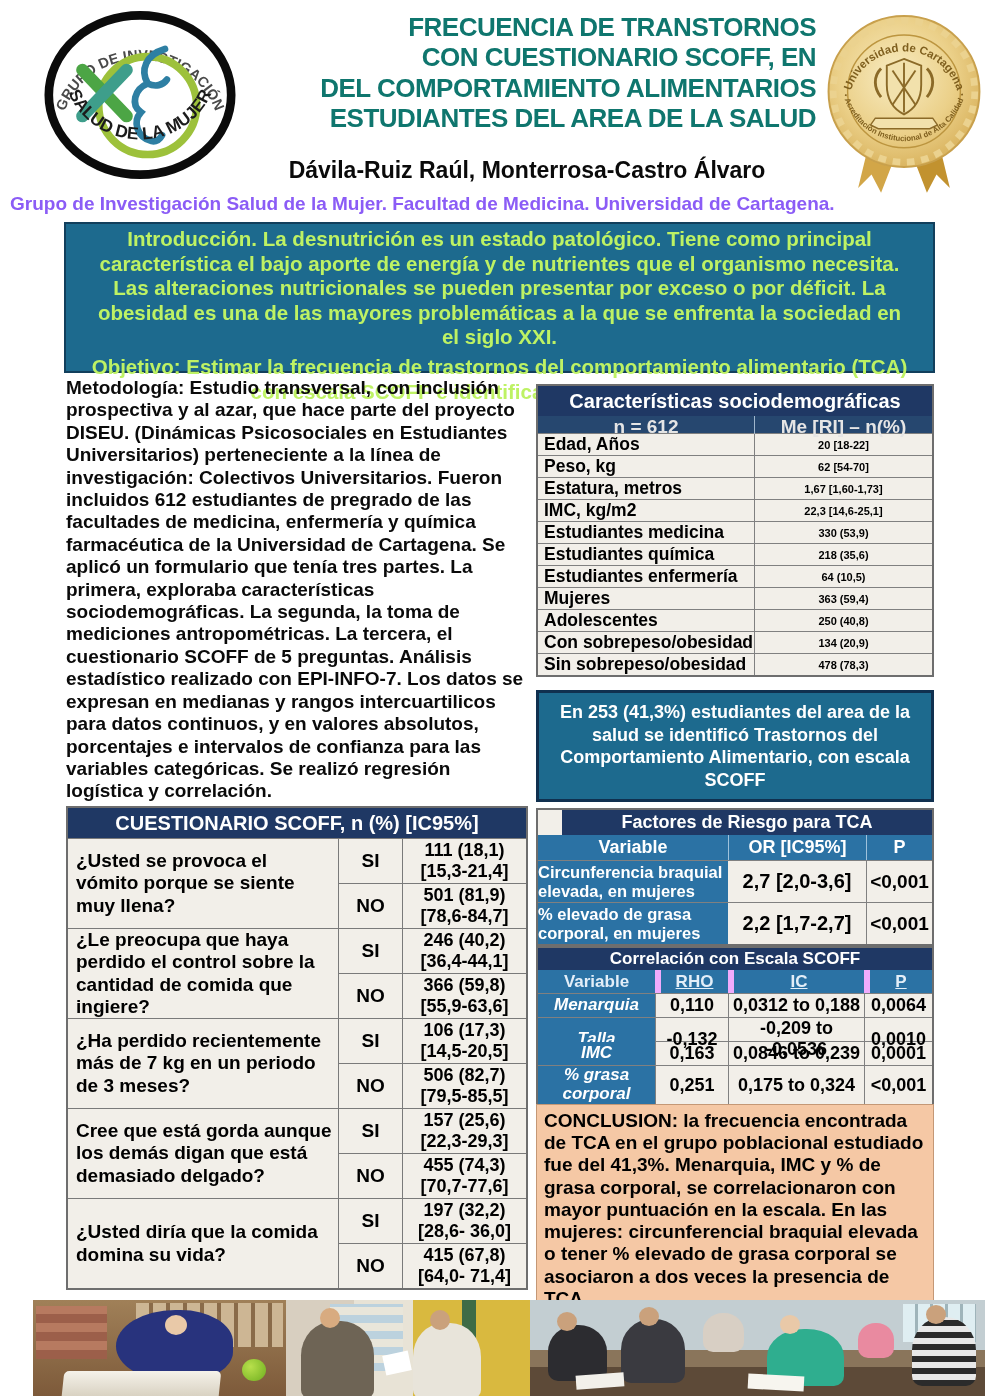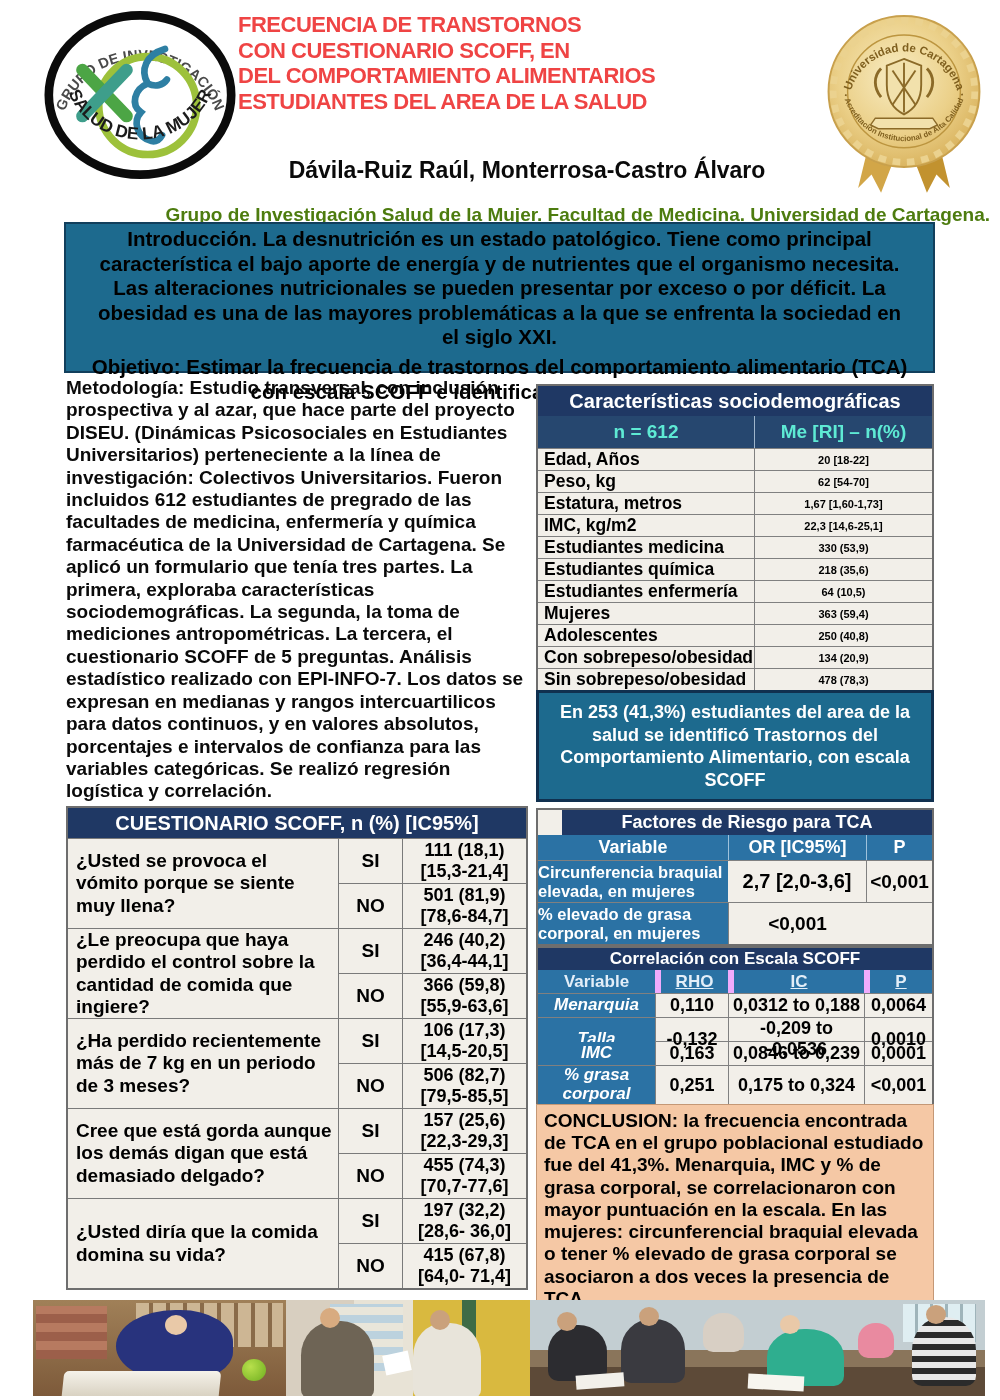--- a/index.html
+++ b/index.html
@@ -5,29 +5,29 @@
   html,body{margin:0;padding:0;background:#fff;}
   #poster{
     position:relative;width:1000px;height:1400px;background:#ffffff;
     font-family:"Liberation Sans",sans-serif;font-weight:700;color:#000;
     overflow:hidden;
   }
   .abs{position:absolute;}
 
   
   .logo-left{left:44px;top:10px;width:192px;height:170px;}
-  .title-block{left:238px;top:12px;width:578px;text-align:left;
-    font-size:22px;line-height:1.17;color:#ef4444;letter-spacing:-0.5px;}
+  .title-block{left:238px;top:12px;width:578px;text-align:right;
+    font-size:26px;line-height:1.17;color:#0f766e;letter-spacing:-0.5px;}
   .seal{left:818px;top:6px;width:172px;height:190px;}
   .authors{left:238px;top:157px;width:578px;text-align:center;font-size:23px;color:#0a0a0a;}
-  .affiliation{left:10px;top:204px;width:980px;text-align:right;font-size:19px;color:#4d7c0f;}
+  .affiliation{left:10px;top:193px;width:980px;text-align:left;font-size:19px;color:#8b5cf6;}
 
   
   .intro-box{left:64px;top:222px;width:871px;height:151px;box-sizing:border-box;
-    background:#1D6A8E;border:2px solid #123F5C;color:#000000;text-align:center;
+    background:#1D6A8E;border:2px solid #123F5C;color:#bef264;text-align:center;
     font-size:20.5px;line-height:1.2;padding:3px 22px;}
   .intro-box p{margin:0;}
   .intro-box .obj{margin-top:5px;}
 
   
   .methodology{left:66px;top:377px;width:466px;font-size:19px;line-height:1.18;color:#0a0a0a;}
 
   
   .tbl{box-sizing:border-box;border:2px solid #6e6e6e;background:#F2EFE9;}
   .navy-bar{background:#1F3864;color:#fff;text-align:center;}
@@ -38,21 +38,21 @@
   .scoff-header{height:30px;line-height:30px;font-size:20px;flex:none;}
   .scoff-block{flex:1;display:grid;grid-template-columns:271px 64px 1fr;grid-template-rows:1fr 1fr;border-top:1px solid #7a7a7a;}
   .scoff-q{grid-row:1/3;display:flex;align-items:center;padding:0 4px 0 8px;font-size:19px;line-height:1.16;border-right:1px solid #7a7a7a;}
   .scoff-lab{font-size:19px;border-right:1px solid #7a7a7a;}
   .scoff-lab.top,.scoff-val.top{border-bottom:1px solid #7a7a7a;}
   .scoff-val{font-size:18px;line-height:1.18;white-space:pre-line;}
 
   
   .socio-table{left:536px;top:384px;width:398px;}
   .socio-title{height:30px;line-height:30px;font-size:20px;}
-  .socio-head{display:grid;grid-template-columns:216px 1fr;background:#26476F;color:#5eead4;height:32px;}
+  .socio-head{display:grid;grid-template-columns:216px 1fr;background:#26476F;color:#e5e5e5;height:17px;}
   .socio-head .cellc{font-size:19px;}
   .socio-head .cellc+.cellc{border-left:1px solid #9FB6CC;}
   .socio-row{display:grid;grid-template-columns:216px 1fr;height:21px;border-top:1px solid #808080;}
   .socio-row .lab{font-size:17.5px;line-height:21px;padding-left:6px;white-space:nowrap;}
   .socio-row .val{font-size:11px;border-left:1px solid #808080;}
 
   
   .highlight-box{left:536px;top:690px;width:398px;height:112px;box-sizing:border-box;
     background:#1D6A8E;border:3px solid #10304F;color:#fff;
     font-size:18px;line-height:1.25;padding:18px 8px;}
@@ -299,20 +299,21 @@
       <div class="cellc">OR [IC95%]</div>
       <div class="cellc">P</div>
     </div>
     <div class="risk-row">
       <div class="risk-var">Circunferencia braquial elevada, en mujeres</div>
       <div class="risk-or cellc">2,7 [2,0-3,6]</div>
       <div class="risk-p cellc">&lt;0,001</div>
     </div>
     <div class="risk-row">
       <div class="risk-var">% elevado de grasa corporal, en mujeres</div>
+      <div class="risk-or cellc">2,2 [1,7-2,7]</div>
       <div class="risk-p cellc">&lt;0,001</div>
     </div>
   </div>
 
   <div class="abs tbl corr-table">
     <div class="navy-bar corr-title">Correlación con Escala SCOFF</div>
     <div class="corr-grid corr-head">
       <div class="cellc">Variable</div>
       <div class="cellc">RHO</div>
       <div class="cellc">IC</div>

